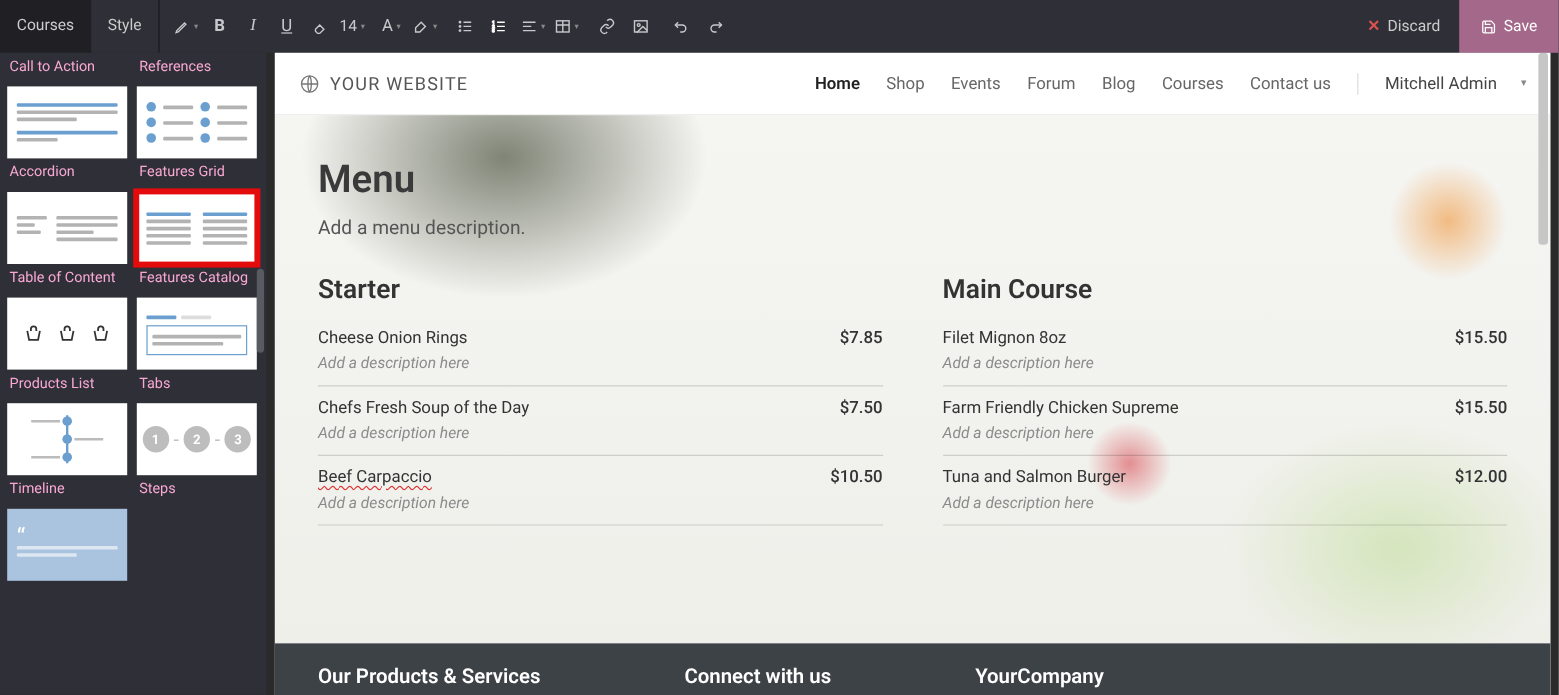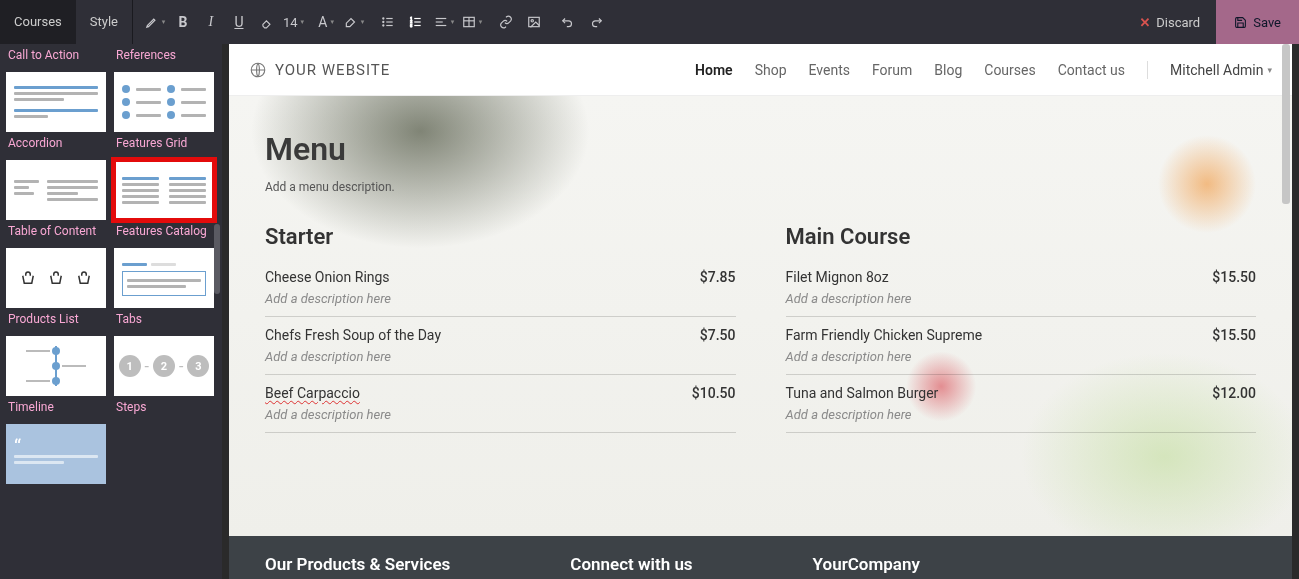--- a/index.html
+++ b/index.html
@@ -12,21 +12,21 @@
 .tool-tab.active { background:#1f1f24; }
 .tool-sep { width:1px; height:44px; background:#1a1a1f; }
 .tool-icons { display:flex; align-items:center; gap:4px; padding:0 10px; flex:1; }
 .tool-ic { width:24px; height:28px; display:flex; align-items:center; justify-content:center; color:#c8c8cc; cursor:pointer; font-size:13px; position:relative; }
 .tool-ic .dd { font-size:7px; margin-left:3px; color:#888; }
 .tool-ic svg { width:14px; height:14px; }
 .tool-ic.list-active svg { stroke:#fff; }
 .tool-right { margin-left:auto; display:flex; }
 .discard { background:#2f2f37; padding:0 16px; height:44px; display:flex; align-items:center; gap:6px; cursor:pointer; }
 .discard .x { color:#d9534f; font-weight:bold; }
-.save { background:#a4688a; color:#0f172a; padding:0 18px; height:44px; display:flex; align-items:center; gap:6px; cursor:pointer;justify-content:space-between; }
+.save { background:#a4688a; color:#ffffff; padding:0 18px; height:44px; display:flex; align-items:center; gap:6px; cursor:pointer;justify-content:space-between; }
 .save svg { width:13px; height:13px; }
 
 
 .sidebar { position:absolute; top:44px; left:0; width:222px; height:535px; background:#2f2f37; padding:0 6px; overflow:hidden; color:#bbb; }
 .sidebar-scroll { position:absolute; right:2px; top:180px; width:6px; height:70px; background:#5a5a62; border-radius:3px; }
 .blk-row { display:flex; gap:8px; margin-bottom:2px; }
 .blk-col { width:100px; }
 .blk-label { font-size:12px; padding:4px 2px 6px; color:#f9a8d4; }
 .thumb { width:100px; height:60px; background:#fff; margin-top:2px; display:flex; align-items:center; justify-content:center; overflow:hidden; }
 .thumb.hl { outline:5px solid #e30b0b; outline-offset:-2px; }
@@ -42,35 +42,35 @@
 
 .canvas { position:absolute; left:229px; top:44px; width:1063px; height:572px; background:#fff; overflow:hidden; }
 .canvas-scroll { position:absolute; right:2px; top:0; width:8px; height:160px; background:#c6c6c6; border-radius:3px; }
 .site-hdr { height:52px; background:#fff; display:flex; align-items:center; padding:0 20px; border-bottom:1px solid #eee; }
 .brand { display:flex; align-items:center; gap:8px; color:#555; font-size:15px; letter-spacing:1px; }
 .brand svg { width:18px; height:18px; }
 .nav { margin-left:auto; display:flex; gap:22px; align-items:center; font-size:14px; }
 .nav a { color:#666; text-decoration:none; cursor:pointer; }
 .nav a.act { color:#222; font-weight:600; }
 .nav .divider { width:1px; height:18px; background:#ddd; }
-.nav .usr { color:#444; display:flex; align-items:center; gap:4px; }
+.nav .usr { color:#444; display:flex; align-items:center; gap:20px; }
 .nav .usr .car { font-size:9px; color:#888; }
 
 .hero { height:440px; position:relative;
   background:
     radial-gradient(ellipse 260px 180px at 18% 8%, rgba(32,40,16,0.55), transparent 65%),
     radial-gradient(ellipse 220px 160px at 88% 82%, rgba(190,220,150,0.55), transparent 65%),
     radial-gradient(circle 70px at 92% 20%, rgba(240,140,40,0.55), transparent 70%),
     radial-gradient(circle 50px at 67% 66%, rgba(215,60,70,0.55), transparent 70%),
     linear-gradient(#f5f5f2,#efefea);
   padding:34px 36px 0;
   color:#333;
 }
 .hero h1 { font-size:32px; font-weight:600; margin-bottom:12px; color:#3a3a3a; }
-.hero .sub { font-size:12px; color:#555; margin-bottom:30px; }
+.hero .sub { font-size:16px; color:#555; margin-bottom:30px; }
 .menu-cols { display:flex; gap:50px; }
 .menu-col { flex:1; }
 .menu-col h2 { font-size:22px; font-weight:600; margin-bottom:14px; color:#333; }
 .mi { border-bottom:1px solid rgba(0,0,0,0.15); padding:6px 0 10px; margin-bottom:4px; }
 .mi-top { display:flex; justify-content:space-between; font-size:14px; color:#333; }
 .mi-name { }
 .spell { text-decoration:underline wavy #d33 1px; text-underline-offset:2px; }
 .mi-price { font-weight:500; }
 .mi-desc { font-size:13px; color:#8a8a8a; font-style:italic; margin-top:6px; }
 

